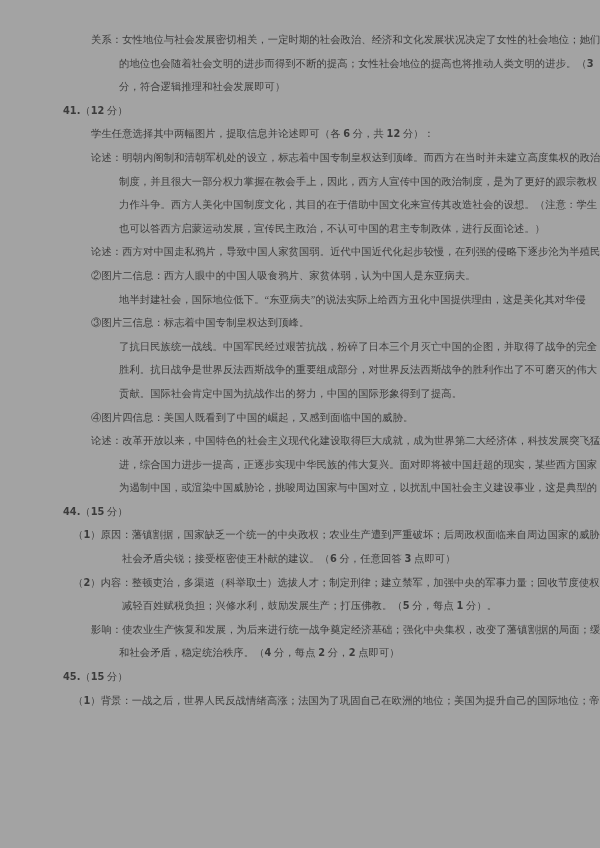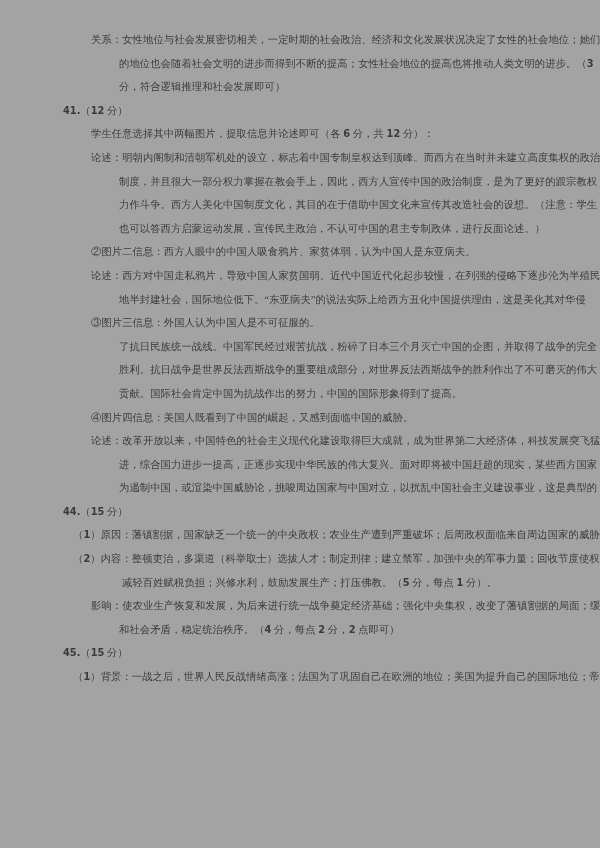--- a/index.html
+++ b/index.html
@@ -49,32 +49,33 @@
 <div class="page">
   <div class="ln l j">关系：女性地位与社会发展密切相关，一定时期的社会政治、经济和文化发展状况决定了女性的社会地位；她们</div>
   <div class="ln c j">的地位也会随着社会文明的进步而得到不断的提高；女性社会地位的提高也将推动人类文明的进步。（<b>3</b></div>
   <div class="ln c">分，符合逻辑推理和社会发展即可）</div>
   <div class="ln n"><b>41.</b>（<b>12</b> 分）</div>
   <div class="ln l">学生任意选择其中两幅图片，提取信息并论述即可（各 <b>6</b> 分，共 <b>12</b> 分）：</div>
   <div class="ln l j">论述：明朝内阁制和清朝军机处的设立，标志着中国专制皇权达到顶峰。而西方在当时并未建立高度集权的政治</div>
   <div class="ln c j">制度，并且很大一部分权力掌握在教会手上，因此，西方人宣传中国的政治制度，是为了更好的跟宗教权</div>
   <div class="ln c j">力作斗争。西方人美化中国制度文化，其目的在于借助中国文化来宣传其改造社会的设想。（注意：学生</div>
   <div class="ln c">也可以答西方启蒙运动发展，宣传民主政治，不认可中国的君主专制政体，进行反面论述。）</div>
+  <div class="ln l j">论述：西方对中国走私鸦片，导致中国人家贫国弱。近代中国近代化起步较慢，在列强的侵略下逐步沦为半殖民</div>
   <div class="ln l">②图片二信息：西方人眼中的中国人吸食鸦片、家贫体弱，认为中国人是东亚病夫。</div>
-  <div class="ln l j">论述：西方对中国走私鸦片，导致中国人家贫国弱。近代中国近代化起步较慢，在列强的侵略下逐步沦为半殖民</div>
   <div class="ln c j">地半封建社会，国际地位低下。“东亚病夫”的说法实际上给西方丑化中国提供理由，这是美化其对华侵</div>
-  <div class="ln l">③图片三信息：外国人认为中国人是不可征服的。</div>
+  <div class="ln l">③图片三信息：标志着中国专制皇权达到顶峰。</div>
   <div class="ln c j">了抗日民族统一战线。中国军民经过艰苦抗战，粉碎了日本三个月灭亡中国的企图，并取得了战争的完全</div>
   <div class="ln c j">胜利。抗日战争是世界反法西斯战争的重要组成部分，对世界反法西斯战争的胜利作出了不可磨灭的伟大</div>
   <div class="ln c">贡献。国际社会肯定中国为抗战作出的努力，中国的国际形象得到了提高。</div>
   <div class="ln l">④图片四信息：美国人既看到了中国的崛起，又感到面临中国的威胁。</div>
   <div class="ln l j">论述：改革开放以来，中国特色的社会主义现代化建设取得巨大成就，成为世界第二大经济体，科技发展突飞猛</div>
   <div class="ln c j">进，综合国力进步一提高，正逐步实现中华民族的伟大复兴。面对即将被中国赶超的现实，某些西方国家</div>
   <div class="ln c j">为遏制中国，或渲染中国威胁论，挑唆周边国家与中国对立，以扰乱中国社会主义建设事业，这是典型的</div>
   <div class="ln n"><b>44.</b>（<b>15</b> 分）</div>
   <div class="ln p j">（<b>1</b>）原因：藩镇割据，国家缺乏一个统一的中央政权；农业生产遭到严重破坏；后周政权面临来自周边国家的威胁；</div>
+  <div class="ln c2">社会矛盾尖锐；接受枢密使王朴献的建议。（<b>6</b> 分，任意回答 <b>3</b> 点即可）</div>
   <div class="ln p j">（<b>2</b>）内容：整顿吏治，多渠道（科举取士）选拔人才；制定刑律；建立禁军，加强中央的军事力量；回收节度使权力；</div>
   <div class="ln c2">减轻百姓赋税负担；兴修水利，鼓励发展生产；打压佛教。（<b>5</b> 分，每点 <b>1</b> 分）。</div>
   <div class="ln l j">影响：使农业生产恢复和发展，为后来进行统一战争奠定经济基础；强化中央集权，改变了藩镇割据的局面；缓</div>
   <div class="ln c">和社会矛盾，稳定统治秩序。（<b>4</b> 分，每点 <b>2</b> 分，<b>2</b> 点即可）</div>
   <div class="ln n"><b>45.</b>（<b>15</b> 分）</div>
   <div class="ln p j">（<b>1</b>）背景：一战之后，世界人民反战情绪高涨；法国为了巩固自己在欧洲的地位；美国为提升自己的国际地位；帝国</div>
 </div>
 
 </body></html>

